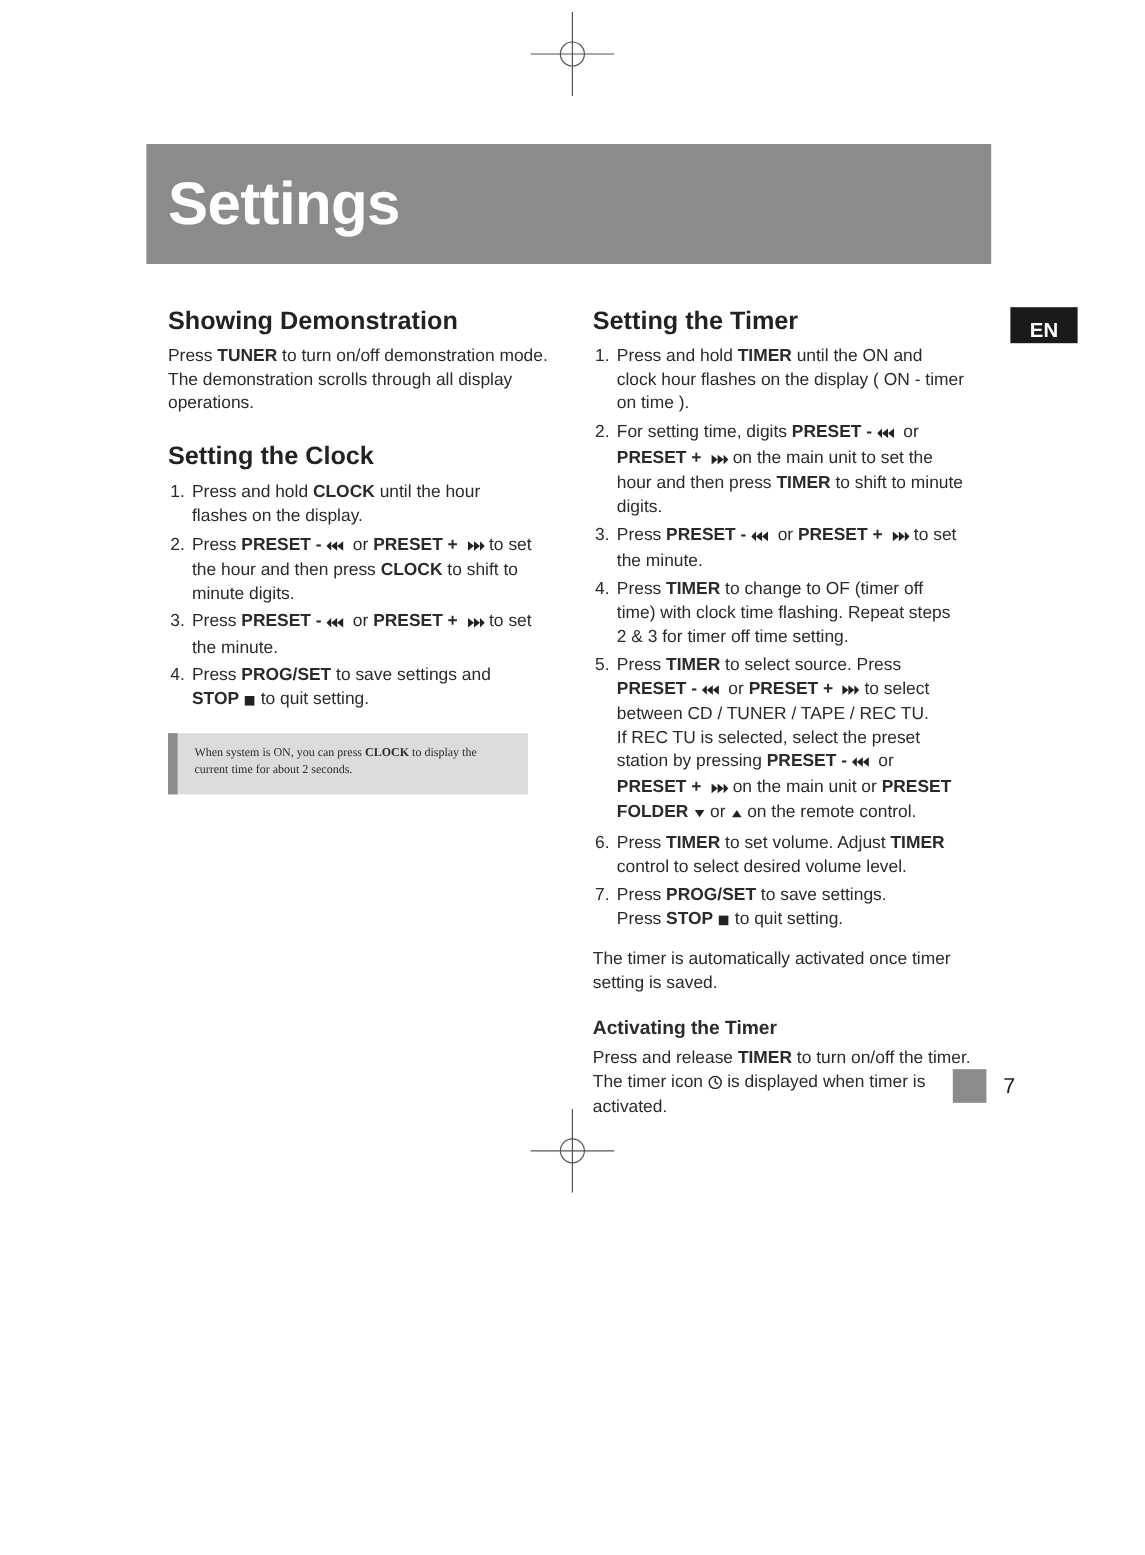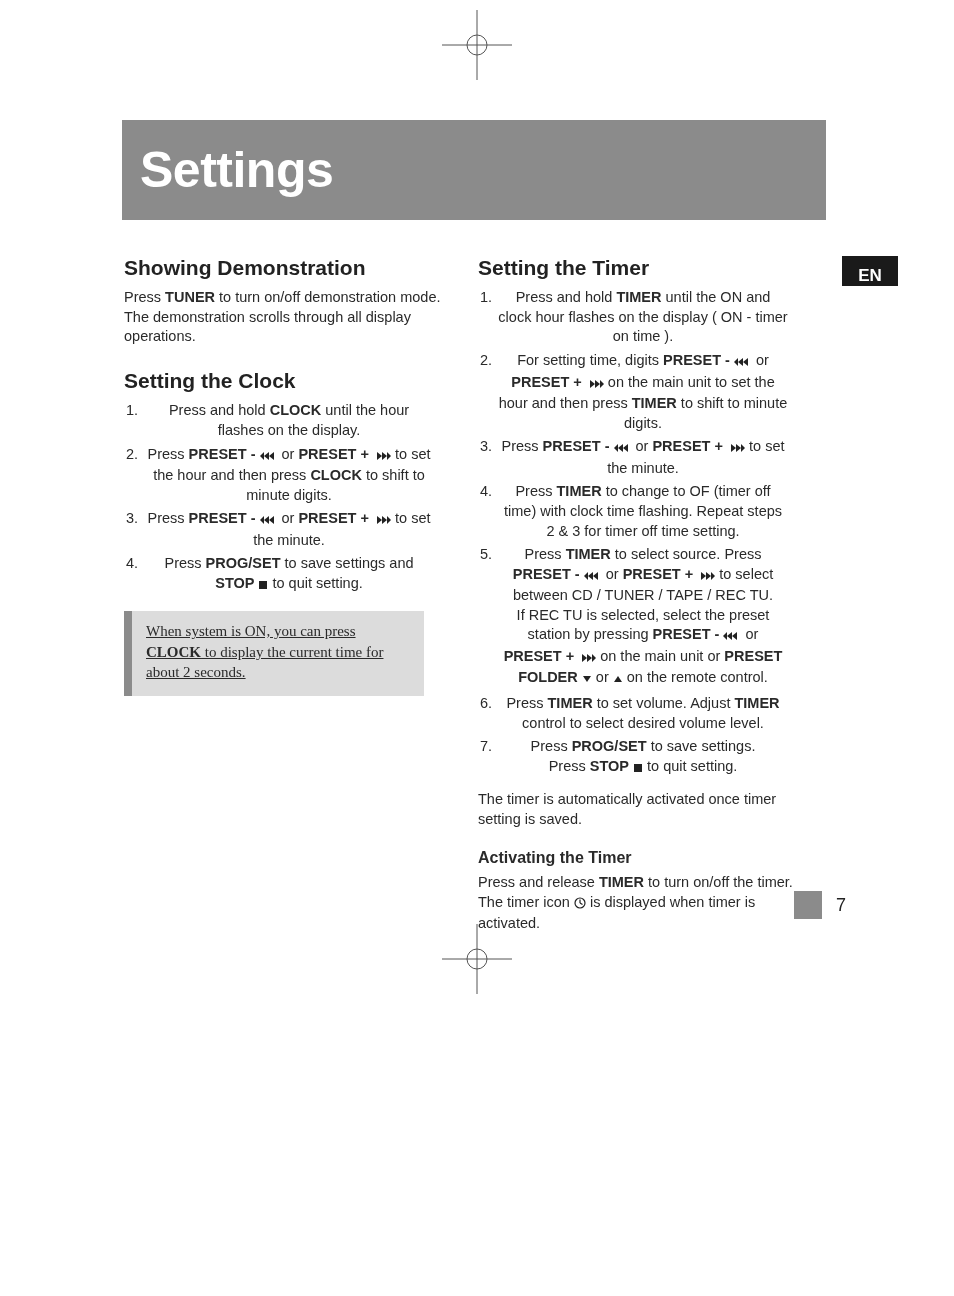--- a/index.html
+++ b/index.html
@@ -56,21 +56,21 @@
     color: #fff;
     font-weight: 700;
     font-size: 17px;
     display: flex;
     align-items: flex-end;
     justify-content: center;
   }
 
   .content {
     position: absolute;
-    left: 124px;
+    left: 140px;
     top: 254px;
     width: 680px;
     display: flex;
     gap: 28px;
   }
   .col {
     width: 50%;
     font-size: 14.5px;
     line-height: 1.35;
     color: #2a2a2a;
@@ -83,21 +83,20 @@
   }
   h3.subsection {
     font-size: 16px;
     font-weight: 800;
     margin: 18px 0 4px 0;
   }
   p { margin: 0 0 12px 0; }
   ol.steps {
     margin: 0 16px 12px 0;
     padding-left: 18px;
-    text-align: center;
   }
   ol.steps li {
     margin-bottom: 4px;
     padding-left: 2px;
   }
   b { font-weight: 800; }
 
   .note-box {
     margin-top: 16px;
     width: 300px;
@@ -111,23 +110,22 @@
     display: flex;
     align-items: center;
     gap: 8px;
     margin-bottom: 8px;
     font-family: "Comic Sans MS", "Segoe Script", cursive;
     font-weight: 700;
     font-size: 16px;
   }
   .note-body {
     font-family: "Comic Sans MS", "Segoe Script", cursive;
-    font-size: 15px;
+    font-size: 10px;
     line-height: 1.35;
-    text-decoration: underline;
   }
 
   .page-number-block {
     position: absolute;
     right: 108px;
     bottom: 85px;
     display: flex;
     align-items: center;
     gap: 14px;
   }

